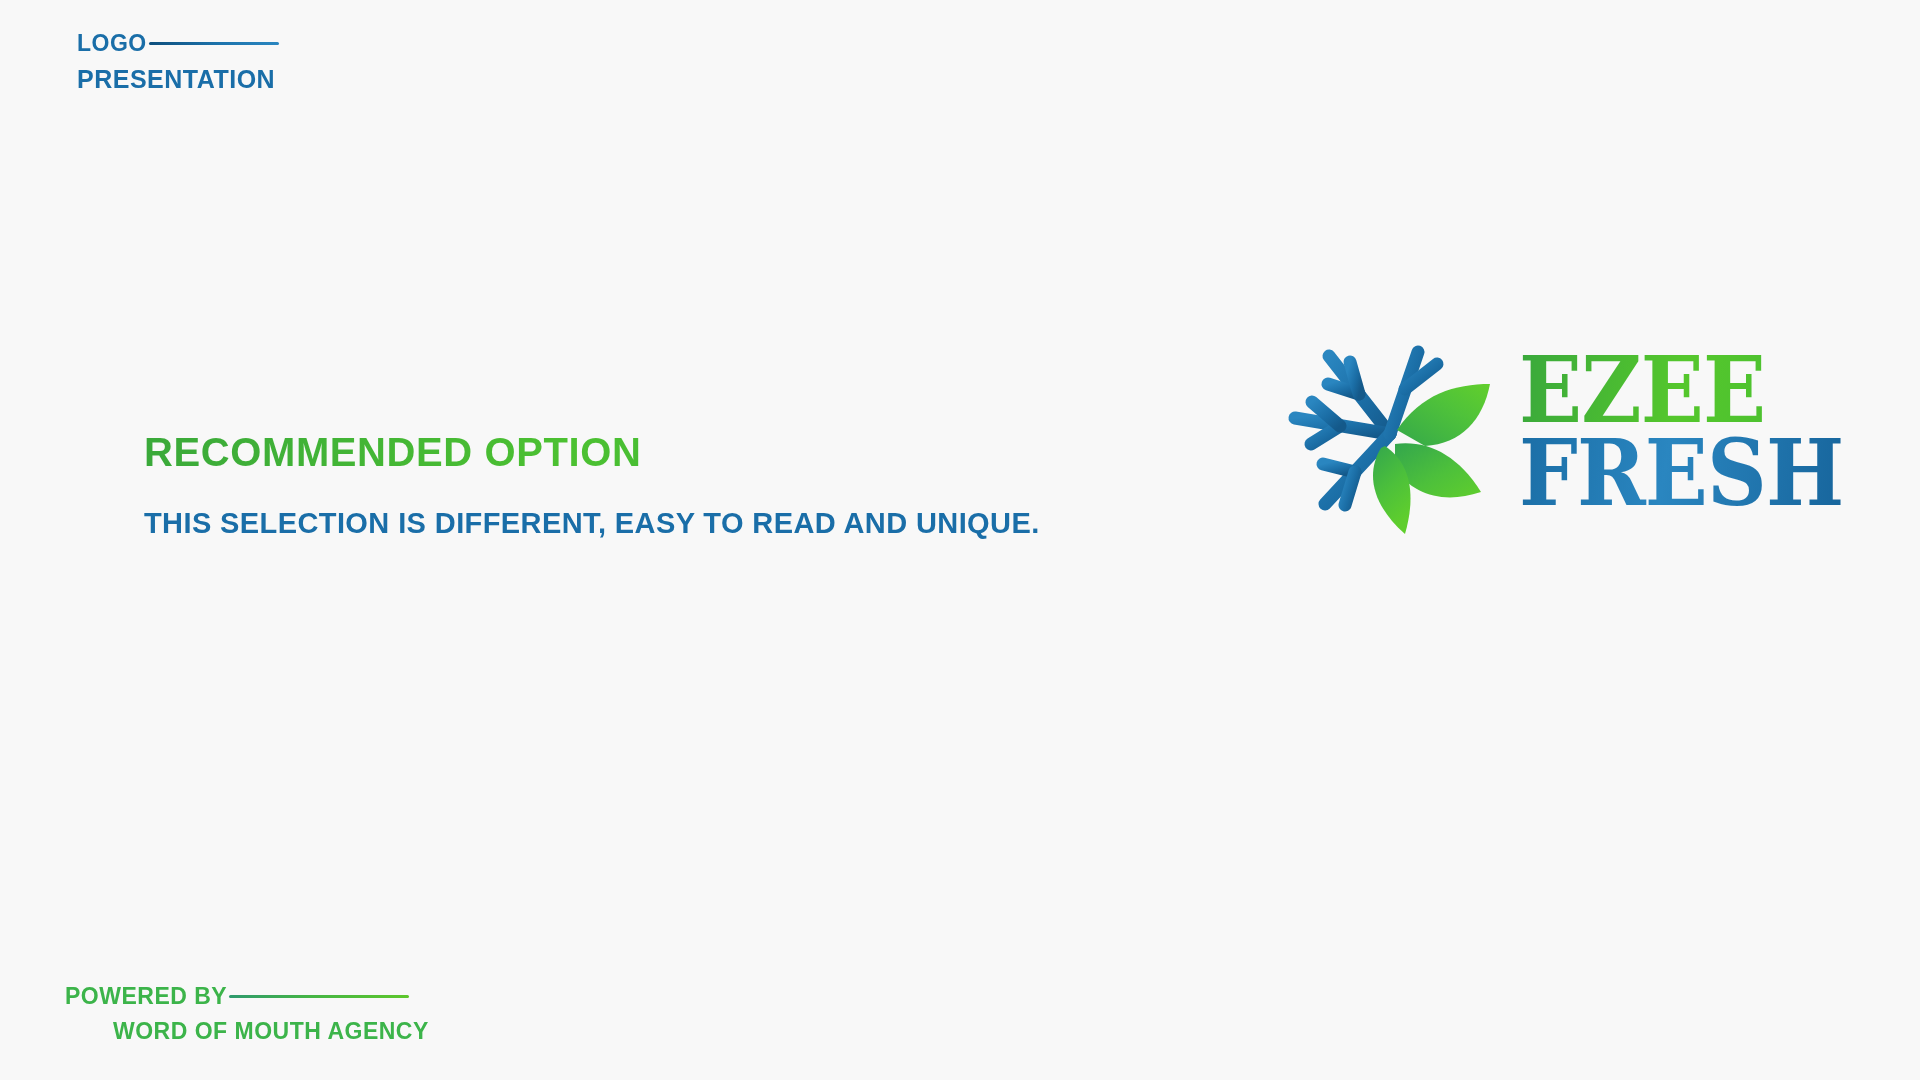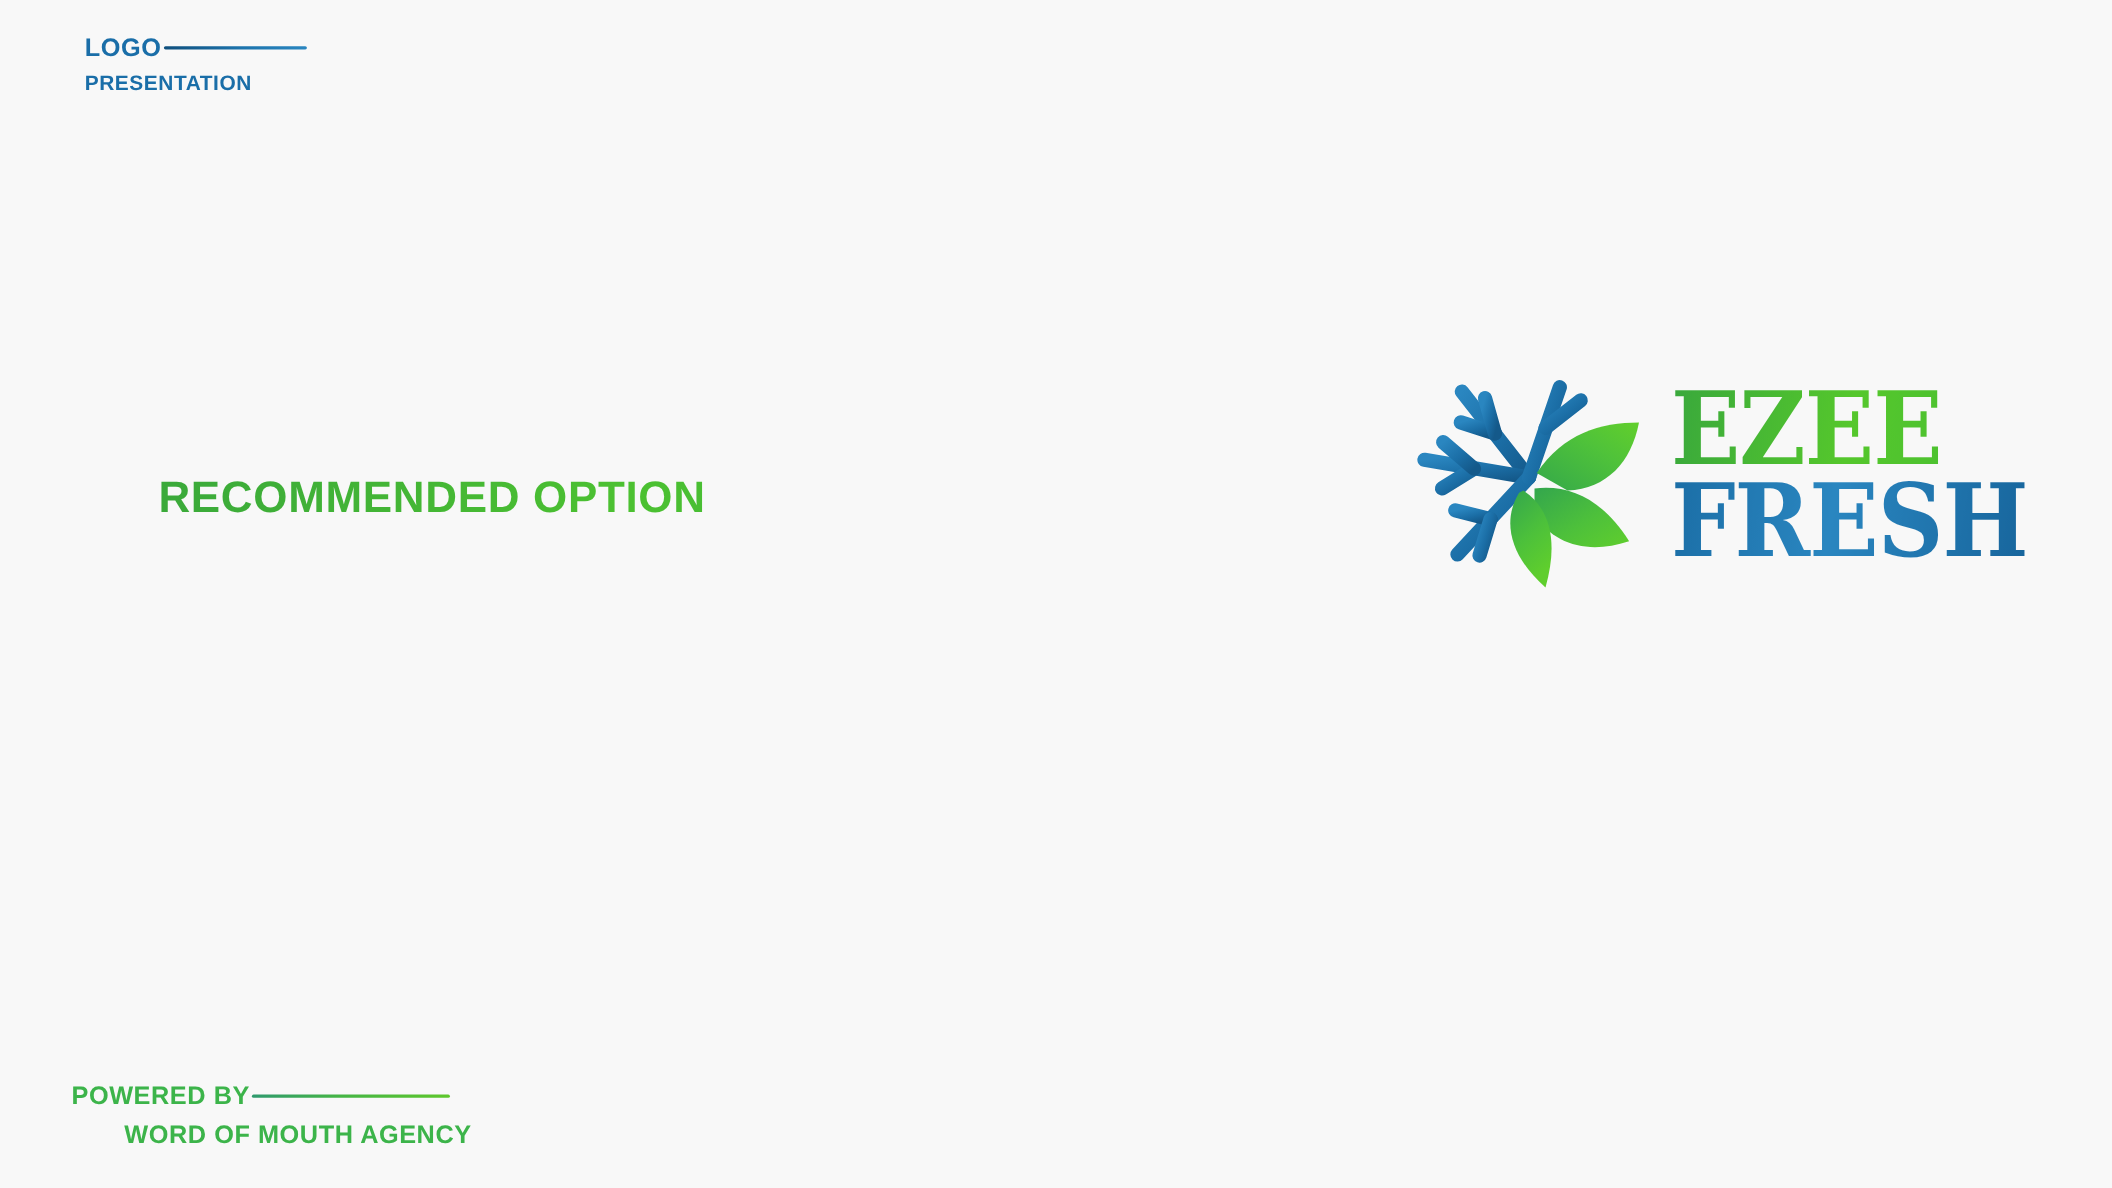--- a/index.html
+++ b/index.html
@@ -34,21 +34,21 @@
     color: #1a6ea8;
   }
   .label-rule {
     height: 3px;
     width: 130px;
     margin-left: 2px;
     background: linear-gradient(90deg, #0f4f7d 0%, #1d74ad 55%, #2a86c0 100%);
     border-radius: 2px;
   }
   .slide-label-line2 {
-    font-size: 19px;
+    font-size: 25px;
     font-weight: bold;
     letter-spacing: 0.5px;
     color: #1a6ea8;
     margin-top: 12px;
   }
 
   
   .copy-block {
     position: absolute;
     left: 144px;
@@ -157,20 +157,21 @@
 <div class="slide-label">
   <div class="slide-label-row">
     <span class="slide-label-text">LOGO</span>
     <span class="label-rule"></span>
   </div>
   <div class="slide-label-line2">PRESENTATION</div>
 </div>
 
 <div class="copy-block">
   <h1 class="copy-heading">RECOMMENDED OPTION</h1>
+  <p class="copy-sub">THIS SELECTION IS DIFFERENT, EASY TO READ AND UNIQUE.</p>
 </div>
 
 <div class="logo-lockup">
 
   <svg class="logo-mark" viewBox="0 0 212 220">
     <defs>
       <linearGradient id="blueGrad" x1="0" y1="0" x2="1" y2="1">
         <stop offset="0%" stop-color="#2a86c0"></stop>
         <stop offset="55%" stop-color="#1b6ea6"></stop>
         <stop offset="100%" stop-color="#14598a"></stop>

